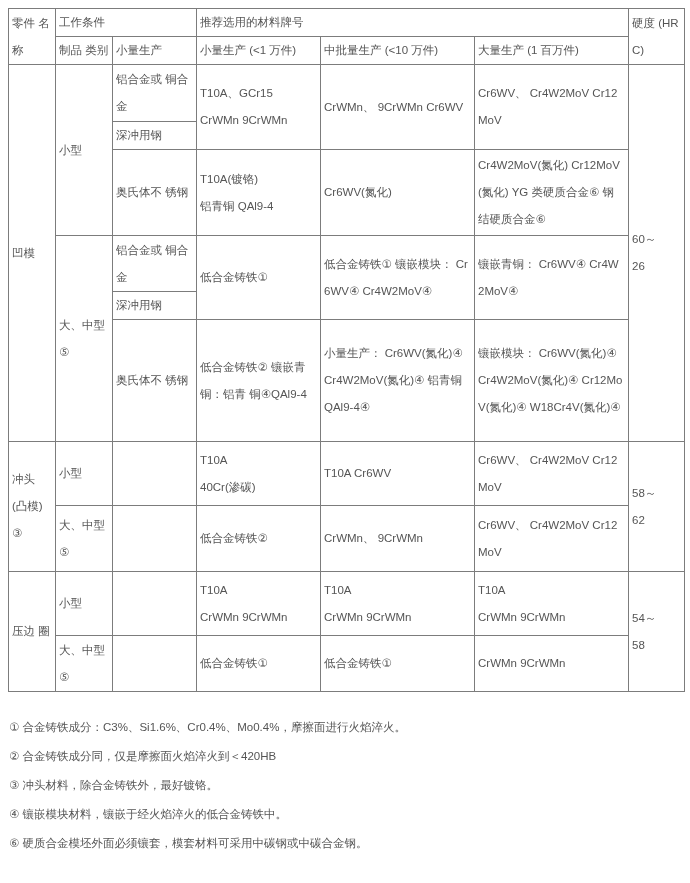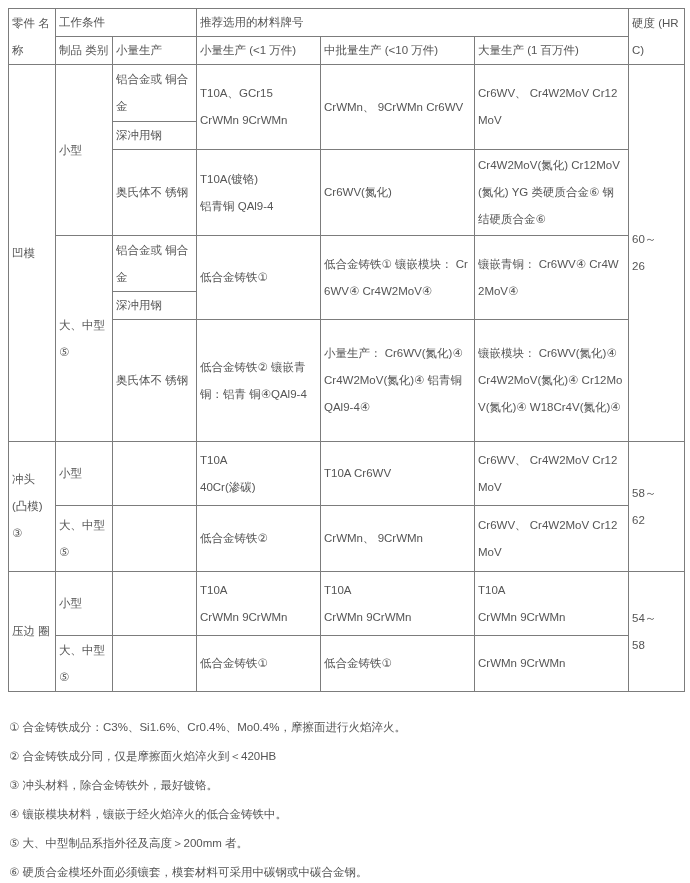--- a/index.html
+++ b/index.html
@@ -149,17 +149,16 @@
         <td>CrWMn 9CrWMn</td>
       </tr>
     </tbody>
   </table>
 
   <div class="footnotes">
     <p>① 合金铸铁成分：C3%、Si1.6%、Cr0.4%、Mo0.4%，摩擦面进行火焰淬火。</p>
     <p>② 合金铸铁成分同，仅是摩擦面火焰淬火到＜420HB</p>
     <p>③ 冲头材料，除合金铸铁外，最好镀铬。</p>
     <p>④ 镶嵌模块材料，镶嵌于经火焰淬火的低合金铸铁中。</p>
-    <p>⑤ 大、中型制品系指外径及高度＞200mm 者。</p>
     <p>⑥ 硬质合金模坯外面必须镶套，模套材料可采用中碳钢或中碳合金钢。</p>
   </div>
 
 </div>
 
 </body></html>

